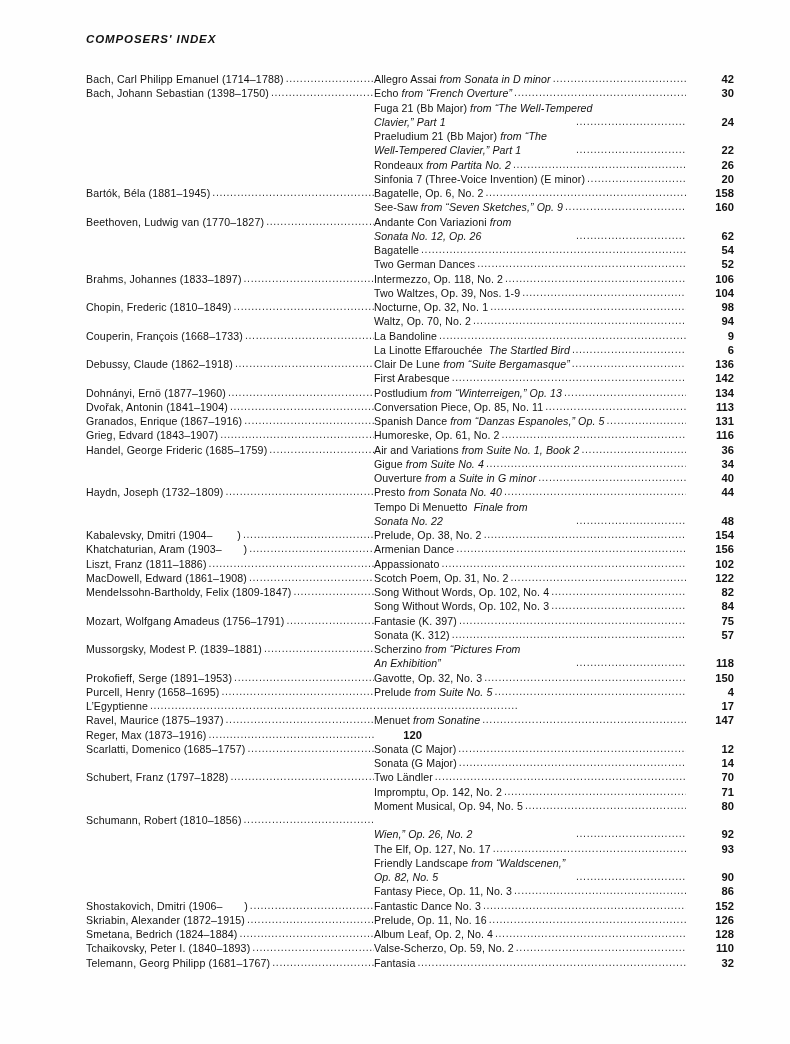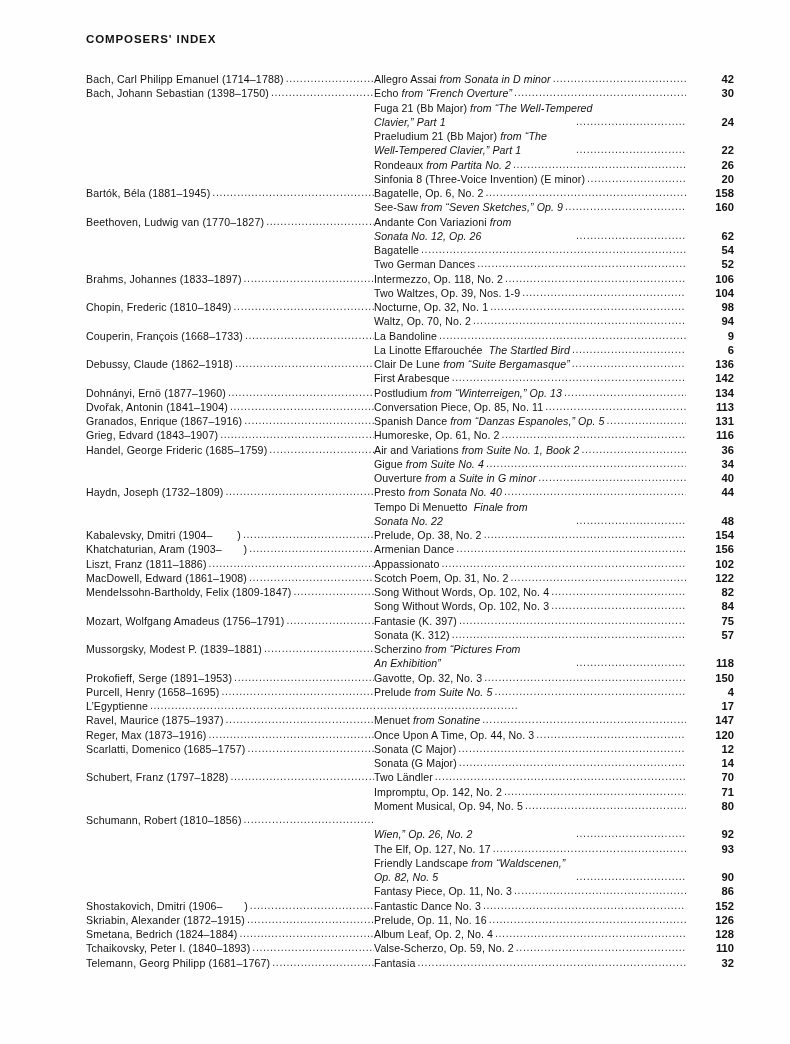--- a/index.html
+++ b/index.html
@@ -22,20 +22,21 @@
     height: 1044px;
     background: #fefefe;
   }
   #page-title {
     position: absolute;
     left: 86px;
     top: 33px;
     font-size: 11.5px;
     font-weight: bold;
     letter-spacing: 0.9px;
+    font-style: italic;
   }
   #index-list {
     position: absolute;
     left: 86px;
     top: 72px;
     width: 648px;
   }
   .entry-row {
     display: flex;
     align-items: baseline;
@@ -190,21 +191,21 @@
           <span class="title-text">Rondeaux <i>from Partita No. 2</i></span>
           <span class="title-leader"></span>
         </div>
         <div class="page-cell">26</div>
       </div>
       <div class="entry-row">
         <div class="composer-cell no-leader">
           <span class="composer-name"></span>
         </div>
         <div class="title-cell">
-          <span class="title-text">Sinfonia 8 (Three-Voice Invention) (E minor)</span>
+          <span class="title-text">Sinfonia 7 (Three-Voice Invention) (E minor)</span>
           <span class="title-leader"></span>
         </div>
         <div class="page-cell">20</div>
       </div>
       <div class="entry-row">
         <div class="composer-cell">
           <span class="composer-name">Bartók, Béla (1881–1945)</span>
           <span class="leader"></span>
         </div>
         <div class="title-cell">
@@ -595,24 +596,20 @@
         <div class="title-cell">
           <span class="title-text">Menuet <i>from Sonatine</i></span>
           <span class="title-leader"></span>
         </div>
         <div class="page-cell">147</div>
       </div>
       <div class="entry-row">
         <div class="composer-cell">
           <span class="composer-name">Reger, Max (1873–1916)</span>
           <span class="leader"></span>
-        </div>
-        <div class="title-cell">
-          <span class="title-text">Once Upon A Time, Op. 44, No. 3</span>
-          <span class="title-leader"></span>
         </div>
         <div class="page-cell">120</div>
       </div>
       <div class="entry-row">
         <div class="composer-cell">
           <span class="composer-name">Scarlatti, Domenico (1685–1757)</span>
           <span class="leader"></span>
         </div>
         <div class="title-cell">
           <span class="title-text">Sonata (C Major)</span>

